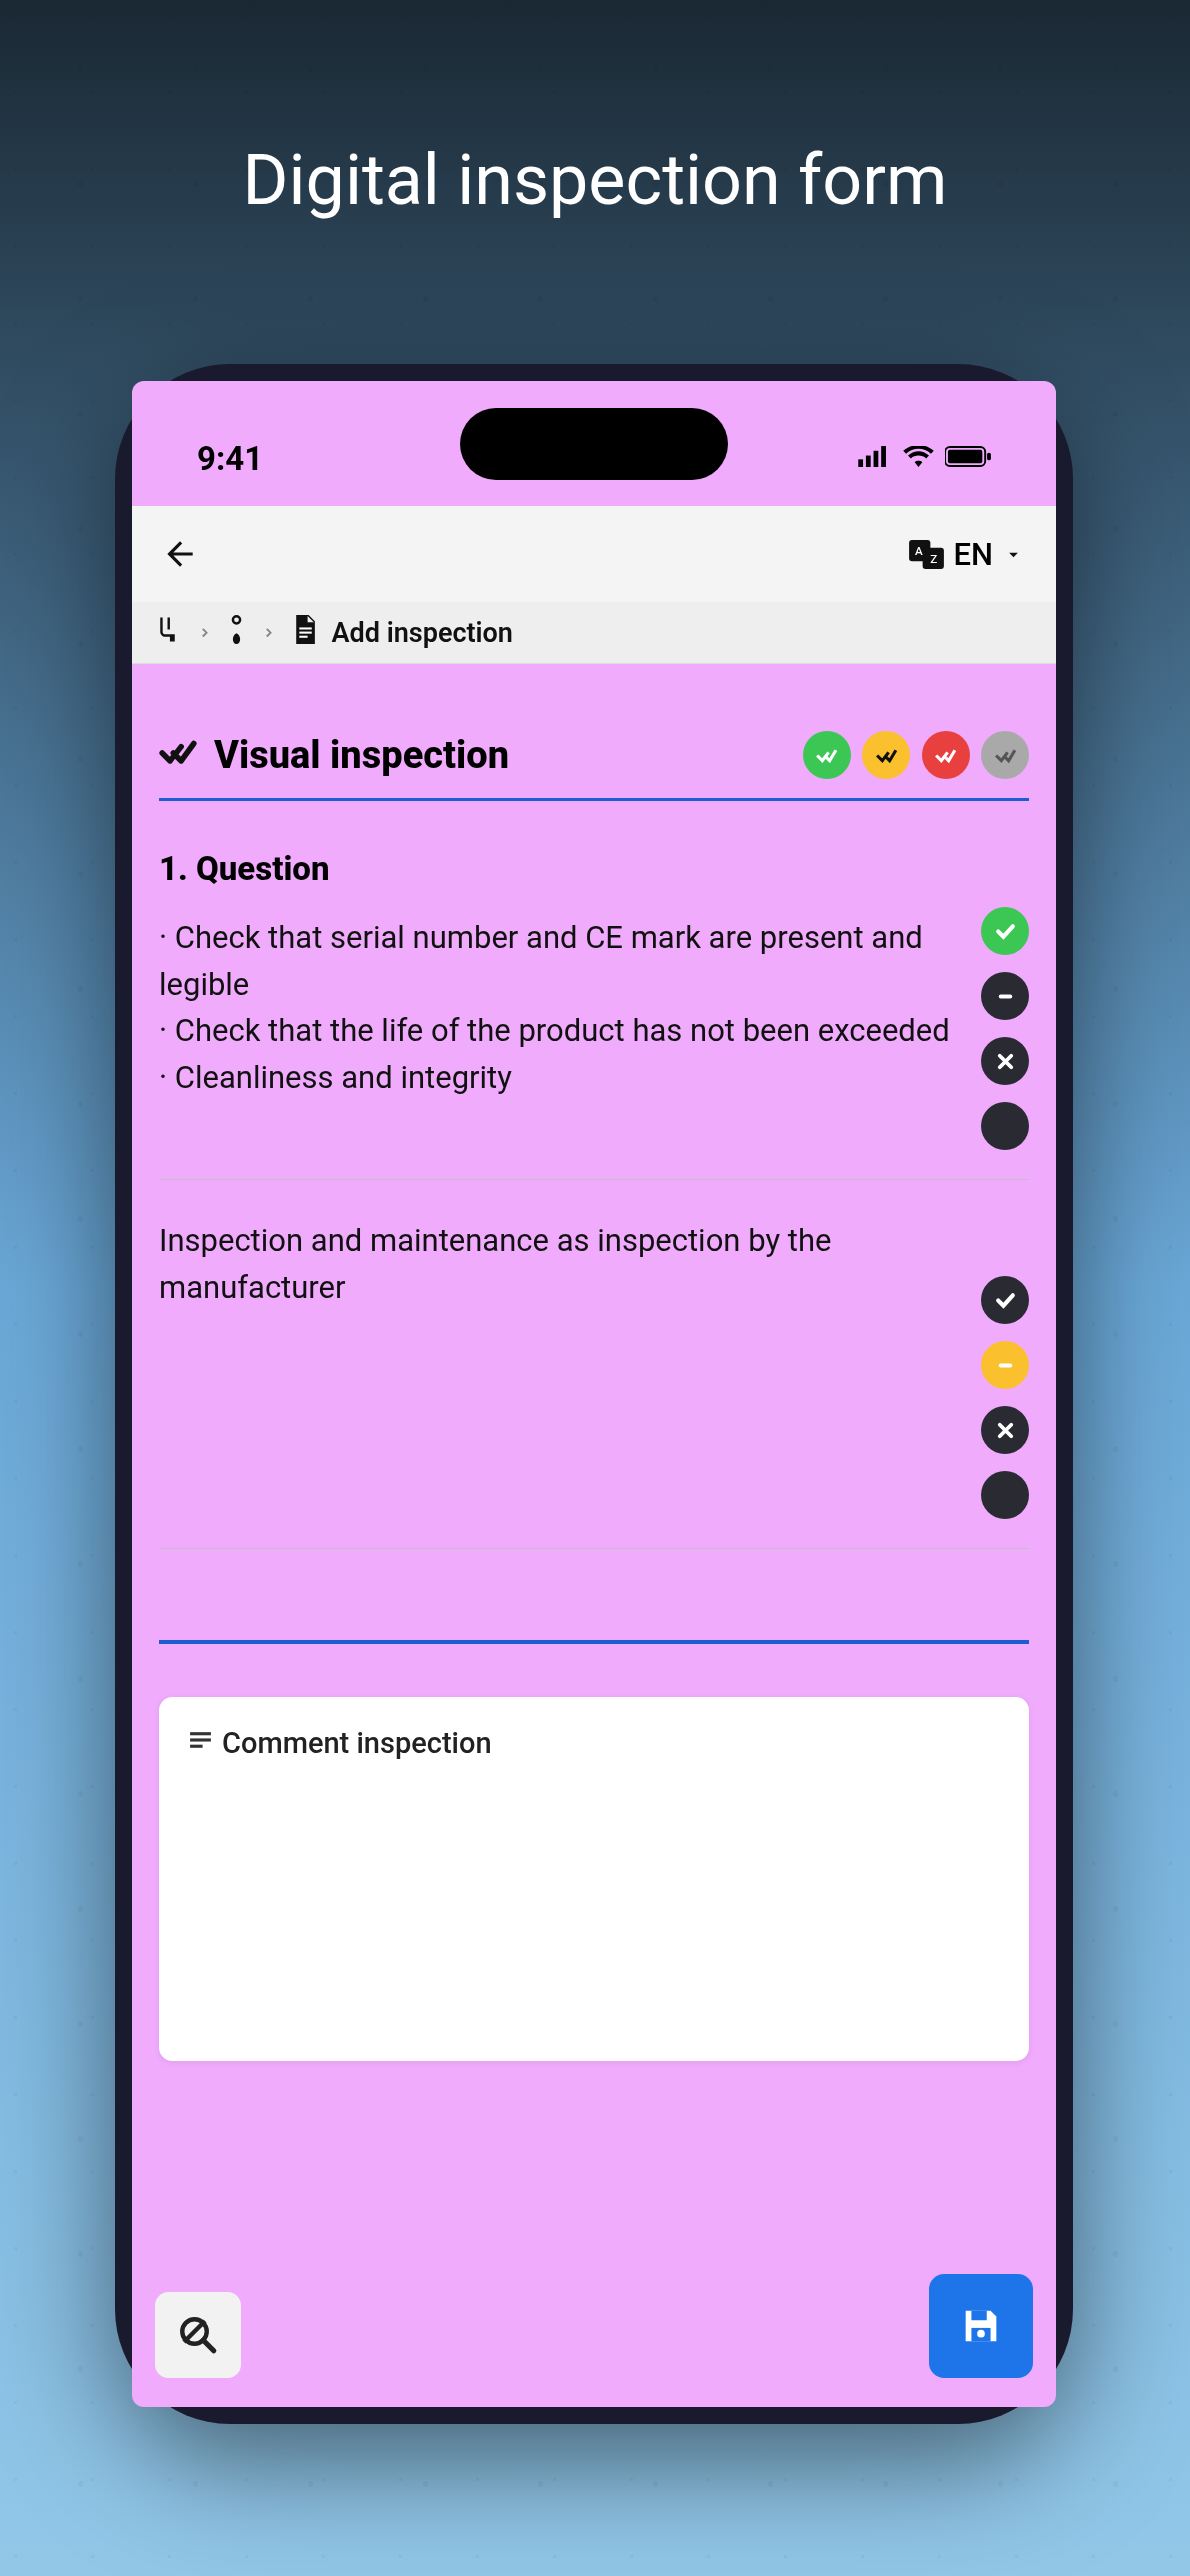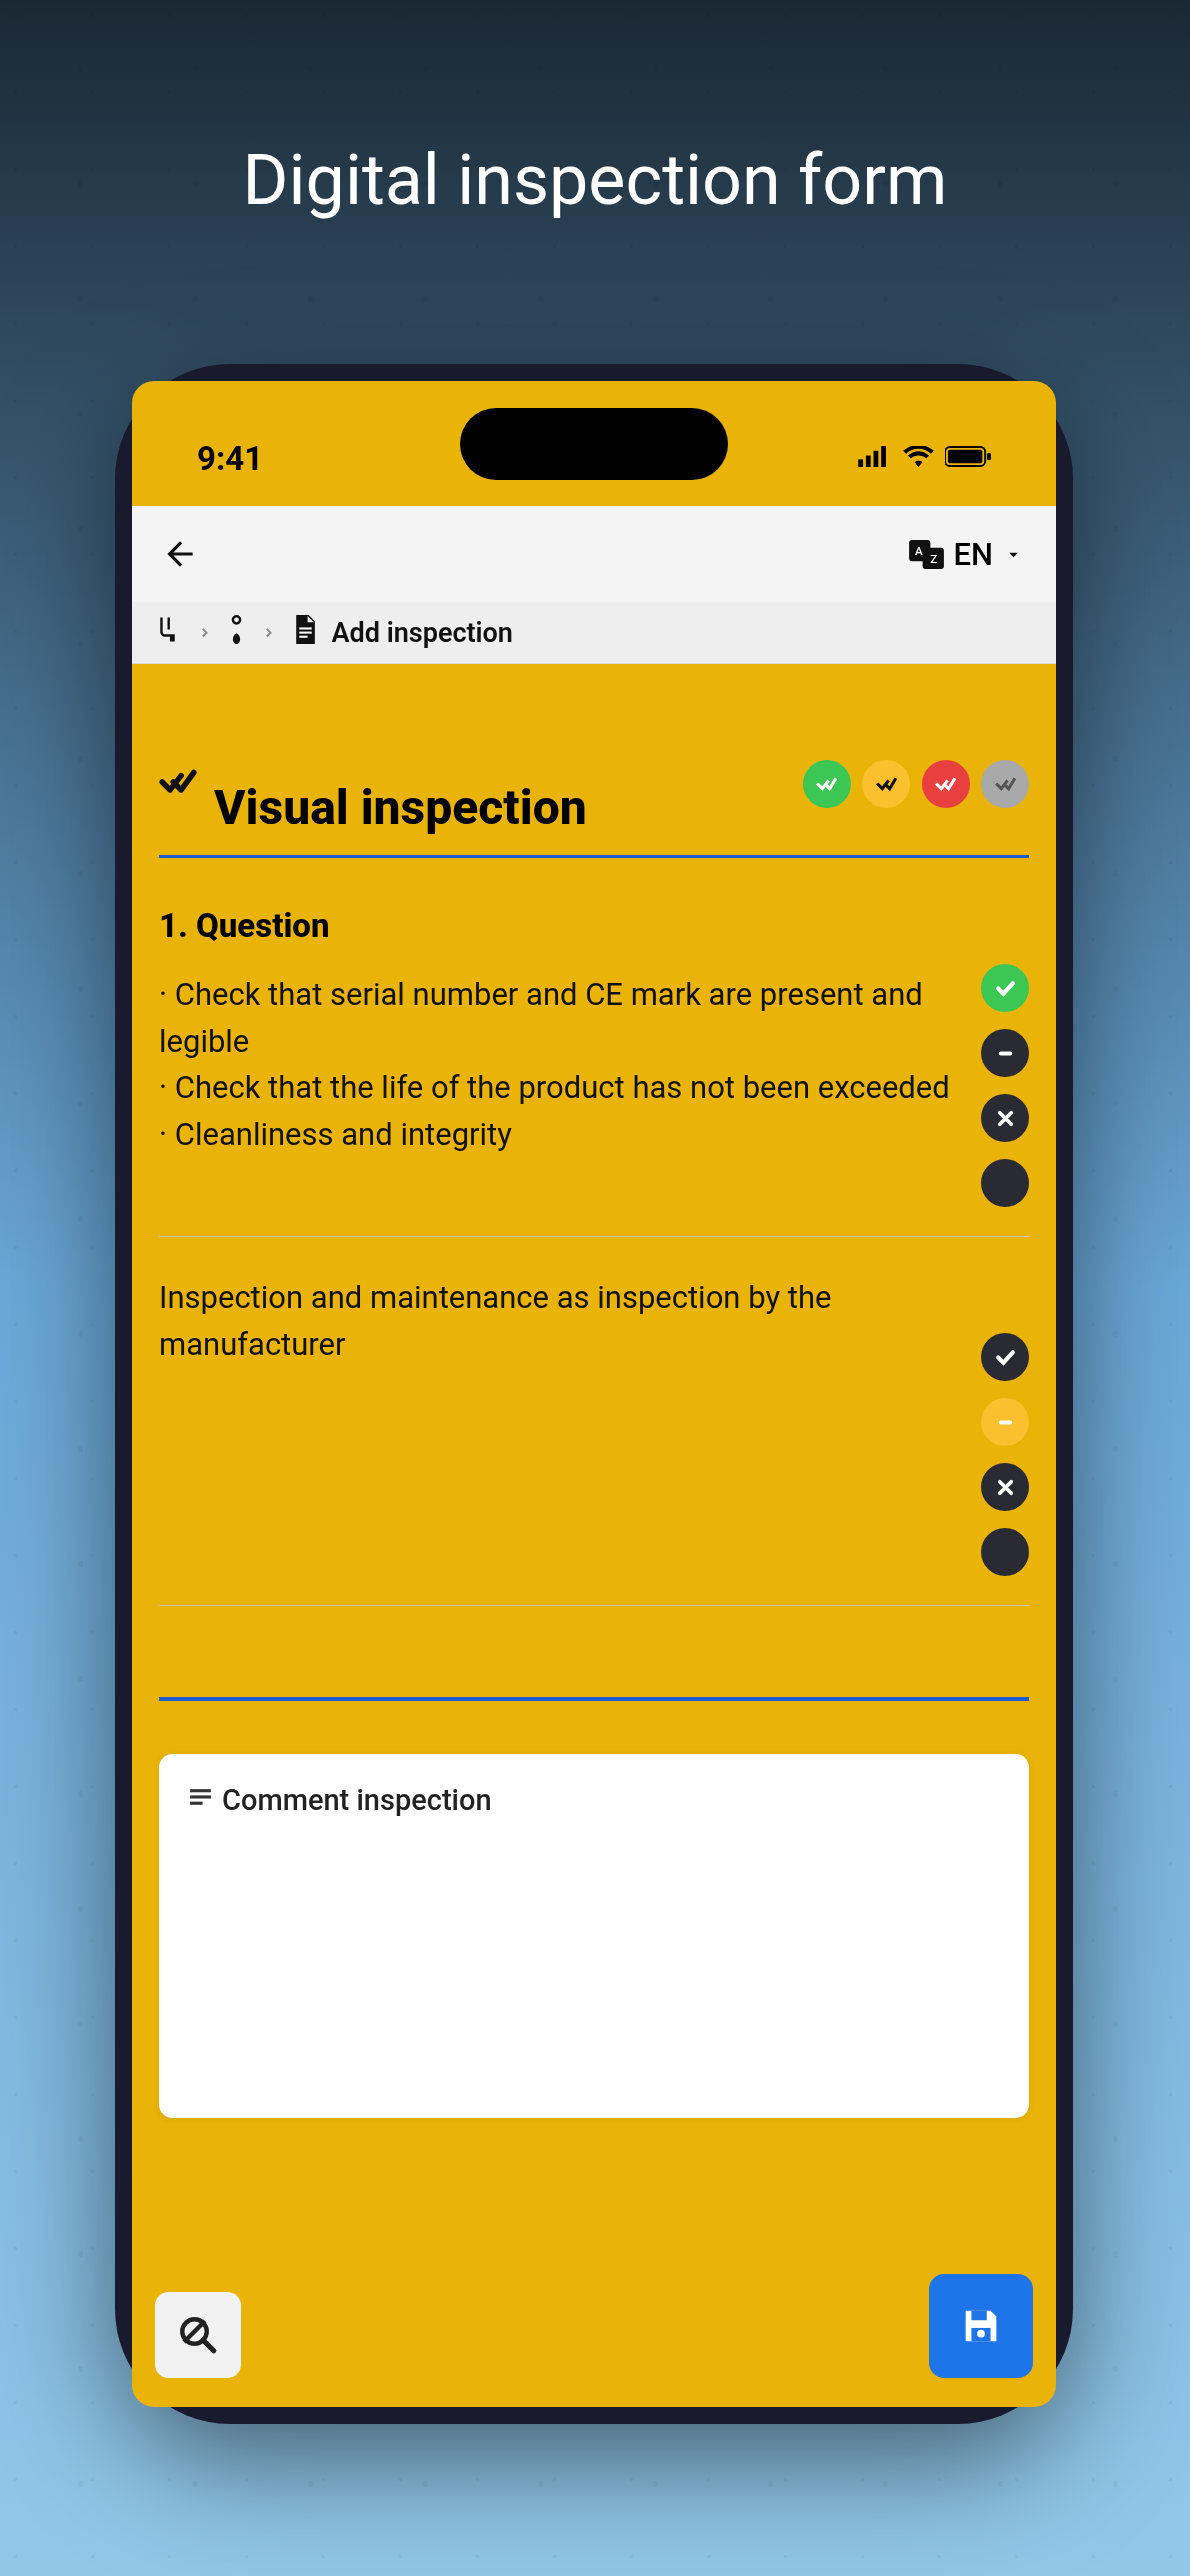--- a/index.html
+++ b/index.html
@@ -29,22 +29,22 @@
       position: absolute;
       top: 364px; left: 115px;
       width: 958px; height: 2060px;
       background: #1a1a2e;
       border-radius: 115px;
       padding: 17px;
       box-shadow: 0 38px 115px rgba(0,0,0,0.5);
     }
     .phone-screen {
       width: 100%; height: 100%;
-      background: #eab308;
-      border-radius: 22px;
+      background: #f0abfc;
+      border-radius: 12px;
       overflow: hidden;
       position: relative;
       display: flex;
       flex-direction: column;
     }
     .dynamic-island {
       position: absolute;
       top: 27px; left: 50%;
       transform: translateX(-50%);
       width: 268px; height: 72px;
@@ -108,24 +108,23 @@
     }
     .section-header {
       display: flex;
       align-items: center;
       gap: 17px;
       padding-bottom: 19px;
       border-bottom: 3.8px solid #1e5cd4;
       margin-bottom: 48px;
     }
     .section-title {
-      font-size: 48px;
+      font-size: 38px;
       font-weight: 800;
       flex: 1;
-      margin-top: 48px;
     }
     .status-badges {
       display: flex;
       gap: 11.5px;
     }
     .badge {
       width: 48px; height: 48px;
       border-radius: 50%;
       display: flex; align-items: center; justify-content: center;
     }

